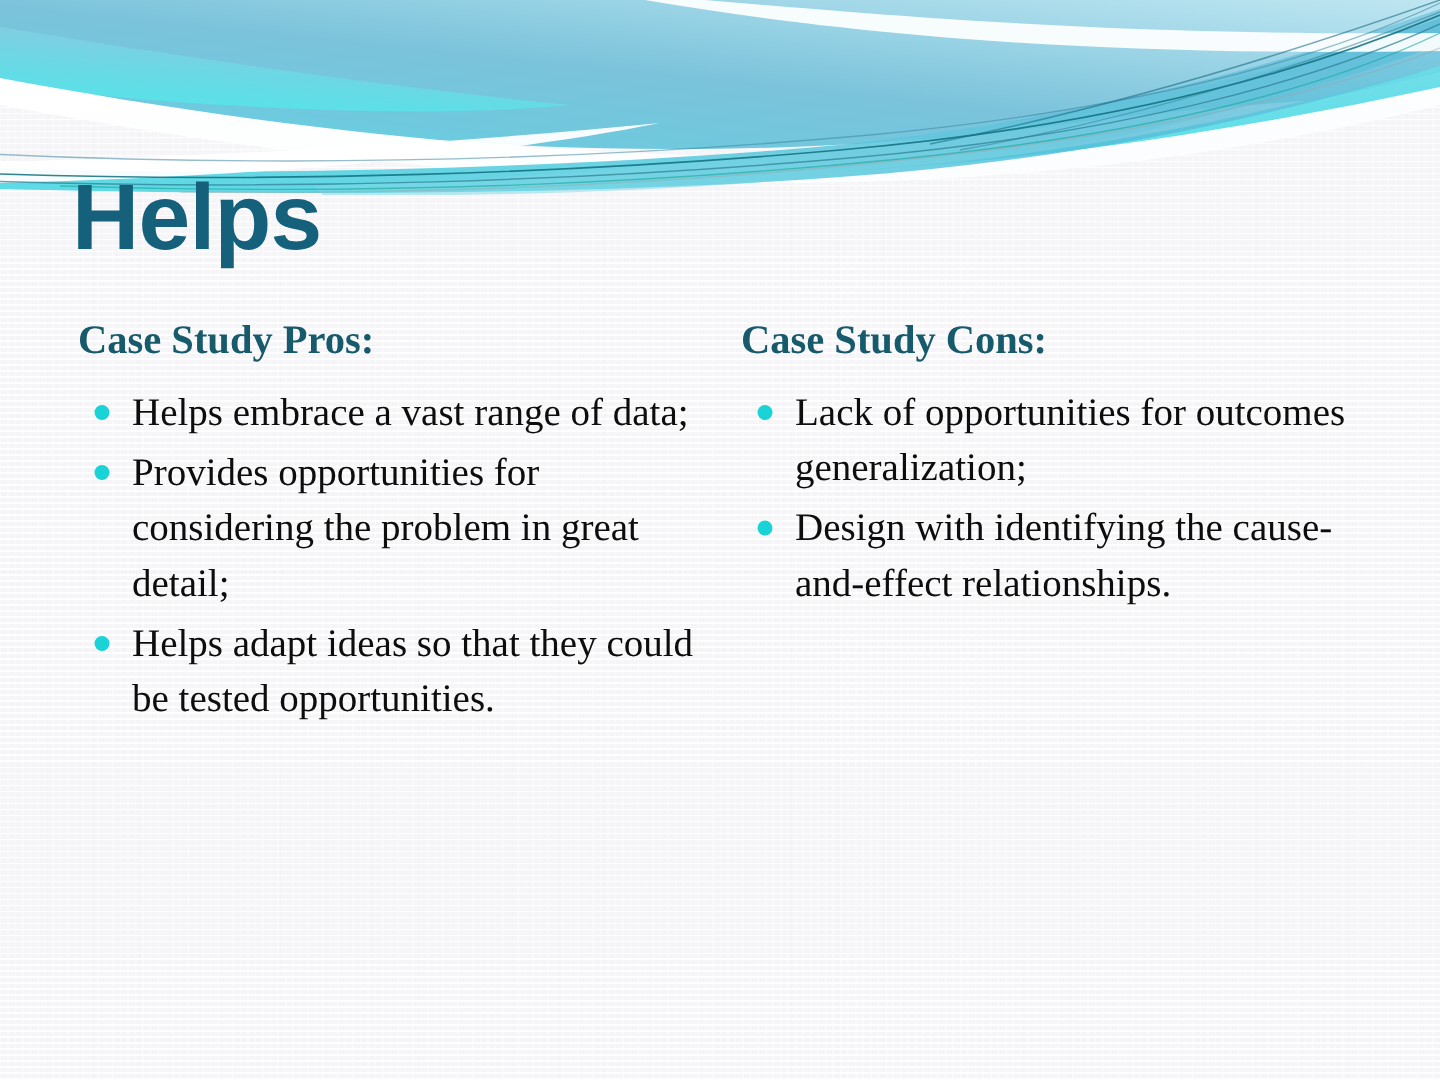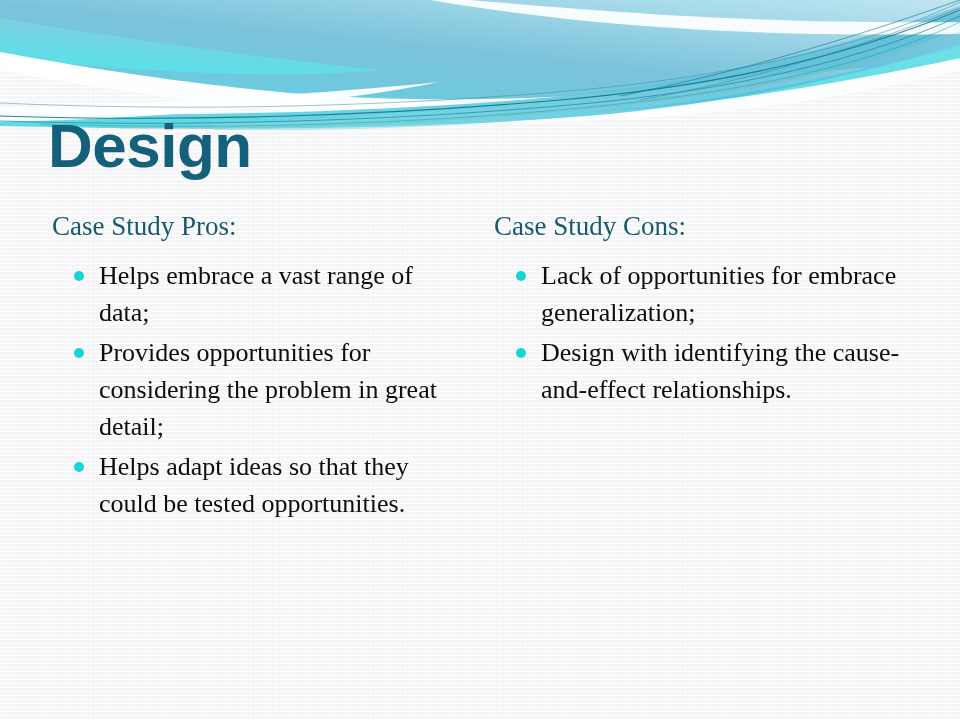--- a/index.html
+++ b/index.html
@@ -74,30 +74,30 @@
   .column {
     position: absolute;
     top: 212px;
   }
   #col-left  { left: 48px;  width: 430px; }
   #col-right { left: 490px; width: 430px; }
 
   .col-heading {
     margin: 0 0 14px 4px;
     font-family: "Liberation Serif", "DejaVu Serif", serif;
-    font-weight: normal;
+    font-weight: bold;
     font-size: 27px;
     line-height: 1.1;
     color: #175a6b;
     white-space: nowrap;
   }
 
   .bullet-list {
     list-style: none;
-    margin: 15px;
+    margin: 4px;
     padding: 0;
   }
 
   .bullet-item {
     position: relative;
     padding-left: 36px;
     margin: 0 0 3px 0;
     font-family: "Liberation Serif", "DejaVu Serif", serif;
     font-size: 26px;
     line-height: 37px;
@@ -205,21 +205,21 @@
 
     <path d="M0,116 C180,122 380,116 560,100 C730,85 860,52 960,10" fill="none" stroke="#0E6E7C" stroke-width="1.1" opacity="0.85"></path>
     <path d="M0,121 C190,127 390,121 570,105 C740,90 870,57 960,16" fill="none" stroke="#2C7E92" stroke-width="1" opacity="0.7"></path>
     <path d="M0,103 C200,112 400,106 580,90 C750,74 875,42 960,2" fill="none" stroke="#3E86A0" stroke-width="0.9" opacity="0.55"></path>
     <path d="M40,124 C230,130 420,124 600,106 C770,89 885,58 960,22" fill="none" stroke="#14A69B" stroke-width="0.9" opacity="0.6"></path>
     <path d="M120,128 C320,130 500,120 660,100 C800,82 900,56 960,32" fill="none" stroke="#9aa6a8" stroke-width="0.9" opacity="0.45"></path>
     <path d="M620,96 C720,76 830,46 960,0" fill="none" stroke="#1B6E85" stroke-width="1" opacity="0.6"></path>
     <path d="M640,100 C740,82 850,52 960,8" fill="none" stroke="#2D7D95" stroke-width="0.9" opacity="0.5"></path>
   </svg>
 
-  <h1 id="title">Design</h1>
+  <h1 id="title">Helps</h1>
 
   <div class="column" id="col-left">
     <h2 class="col-heading">Case Study Pros:</h2>
     <ul class="bullet-list">
       <li class="bullet-item">
         <span class="bullet-dot"></span>
         <span>Helps embrace a vast range of data;</span>
       </li>
       <li class="bullet-item">
         <span class="bullet-dot"></span>
@@ -230,21 +230,21 @@
         <span>Helps adapt ideas so that they could be tested opportunities.</span>
       </li>
     </ul>
   </div>
 
   <div class="column" id="col-right">
     <h2 class="col-heading">Case Study Cons:</h2>
     <ul class="bullet-list">
       <li class="bullet-item">
         <span class="bullet-dot"></span>
-        <span>Lack of opportunities for embrace generalization;</span>
+        <span>Lack of opportunities for outcomes generalization;</span>
       </li>
       <li class="bullet-item">
         <span class="bullet-dot"></span>
         <span>Design with identifying the cause-and-effect relationships.</span>
       </li>
     </ul>
   </div>
 
 </div>
 

